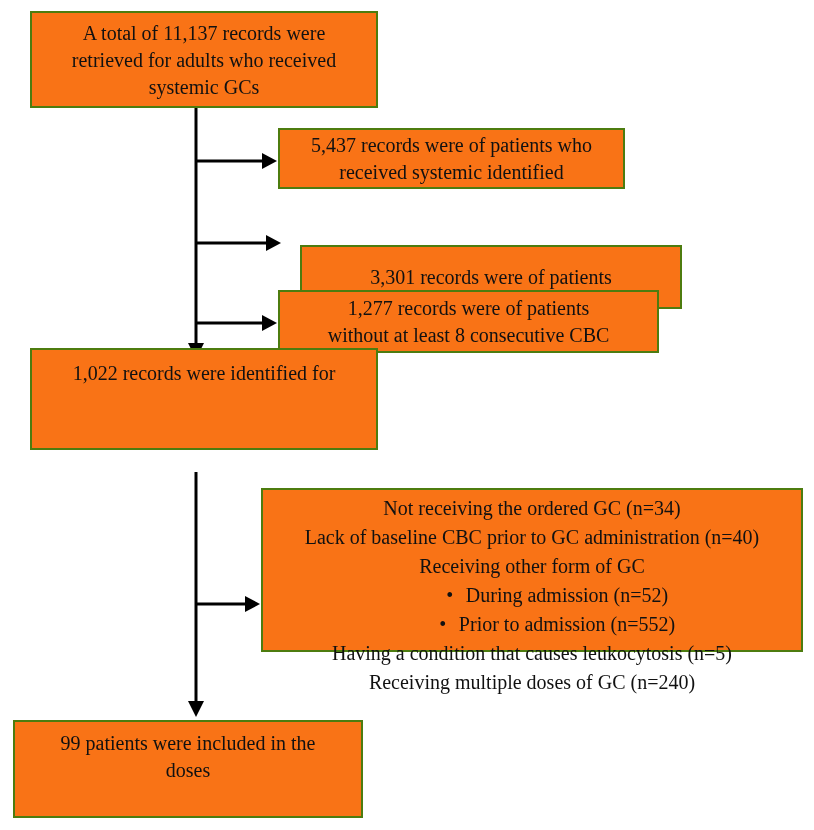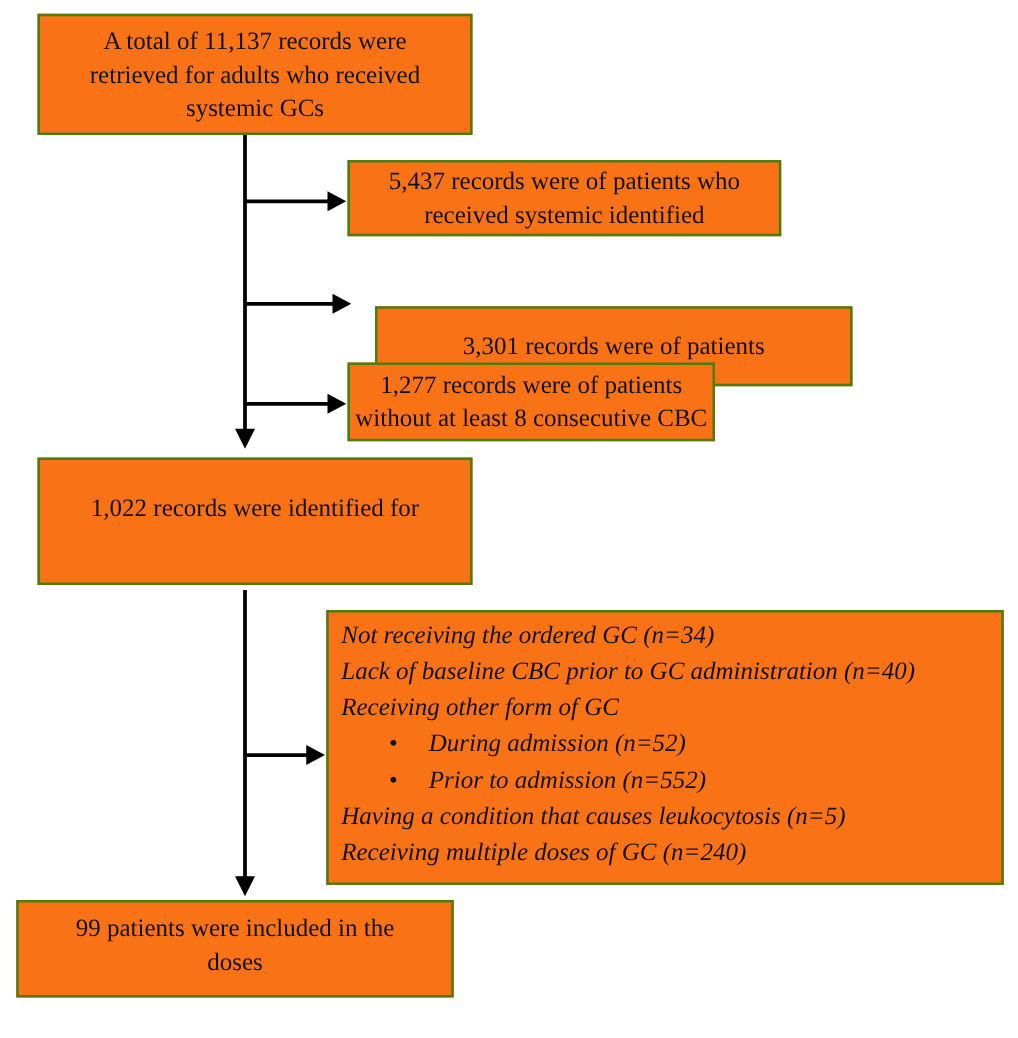--- a/index.html
+++ b/index.html
@@ -36,35 +36,34 @@
     left: 30px; top: 11px; width: 348px; height: 97px;
     padding-top: 7px;
   }
   .box-antibiotic {
     left: 278px; top: 128px; width: 347px; height: 61px;
   }
   .box-no-cbc {
     left: 300px; top: 209px; width: 382px; height: 64px; margin-top: 36px;
   }
   .box-no-consecutive {
-    left: 278px; top: 290px; width: 294px; height: 63px;
+    left: 278px; top: 290px; width: 381px; height: 63px;
   }
   .box-screening {
-    left: 30px; top: 366px; width: 348px; height: 102px;
-    padding-top: 26px;
+    left: 30px; top: 348px; width: 348px; height: 102px;
+    padding-top: 10px;
   }
   .box-exclusions {
-    left: 261px; top: 488px; width: 542px; height: 220px;
+    left: 261px; top: 488px; width: 542px; height: 164px;
     padding: 4px 10px;
     line-height: 29px;
-    text-align: left;
-    font-style: italic;
+    text-align: center;
   }
   .box-included {
-    left: 13px; top: 720px; width: 350px; height: 78px;
+    left: 13px; top: 720px; width: 350px; height: 98px;
     padding-top: 8px;
   }
   .excl-line {
     white-space: nowrap;
   }
   .bullet-row {
     padding-left: 38px;
   }
   .bullet-dot {
     display: inline-block;

